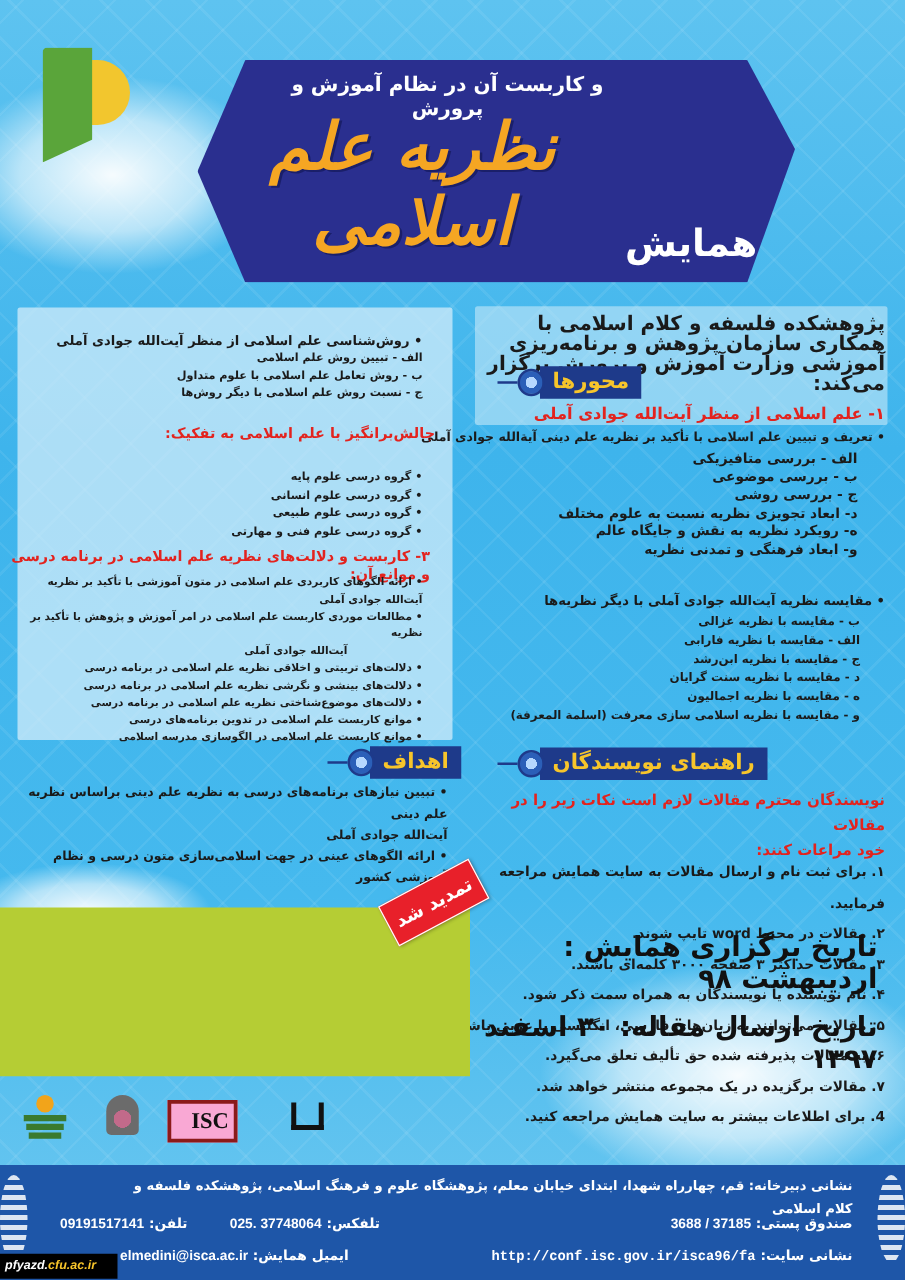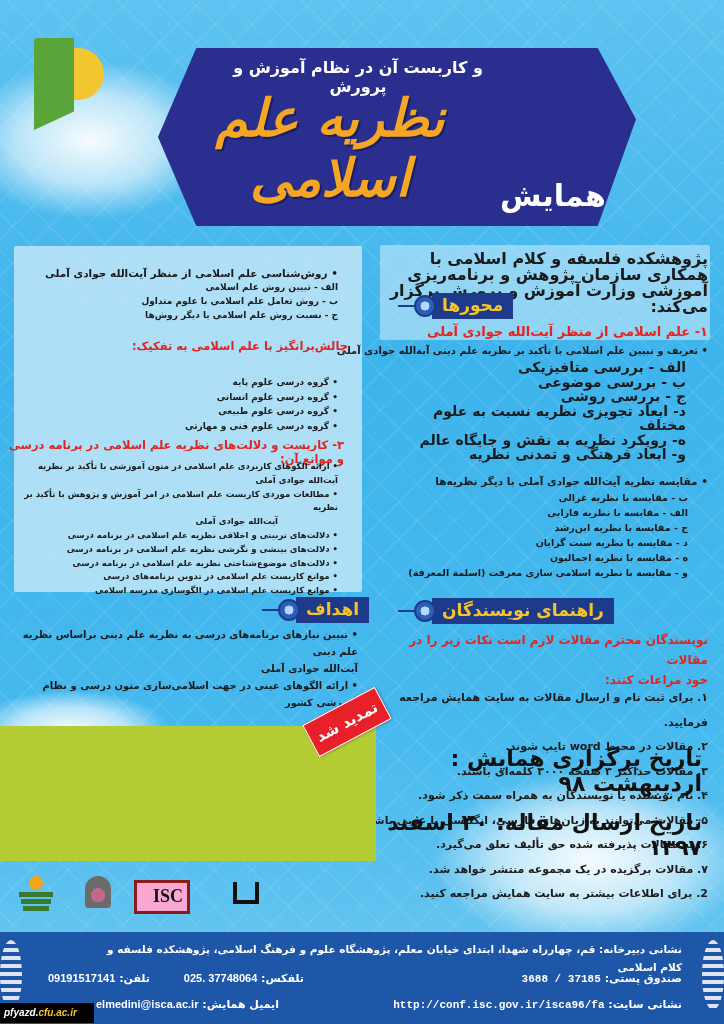--- a/index.html
+++ b/index.html
@@ -103,21 +103,21 @@
 </div>
 
 <div class="abs section-tag" style="right:398px;right:auto;left:398px;top:293px;direction:ltr;">
   <span class="tag-tail"></span>
   <span class="tag-icon"></span>
   <span class="tag-label">محورها</span>
 </div>
 
 <div class="abs red" style="right:16px;top:324px;font-size:13px;">۱- علم اسلامی از منظر آیت‌الله جوادی آملی</div>
 <div class="abs t bul" style="right:16px;top:344px;font-size:10px;">تعریف و تبیین علم اسلامی با تأکید بر نظریه علم دینی آیة‌الله جوادی آملی</div>
-<div class="abs t" style="right:38px;top:360px;width:300px;font-size:14px;line-height:14.5px;">
+<div class="abs t" style="right:38px;top:360px;width:300px;font-size:11px;line-height:14.5px;">
   <div>الف - بررسی متافیزیکی</div>
   <div>ب - بررسی موضوعی</div>
   <div>ج - بررسی روشی</div>
   <div>د- ابعاد تجویزی نظریه نسبت به علوم مختلف</div>
   <div>ه- رویکرد نظریه به نقش و جایگاه عالم</div>
   <div>و- ابعاد فرهنگی و تمدنی نظریه</div>
 </div>
 
 <div class="abs t bul" style="right:16px;top:474px;font-size:10.5px;">مقایسه نظریه آیت‌الله جوادی آملی با دیگر نظریه‌ها</div>
 <div class="abs t" style="right:36px;top:490px;width:310px;font-size:9.5px;line-height:15px;">
@@ -139,21 +139,21 @@
   <div>خود مراعات کنند:</div>
 </div>
 <div class="abs t" style="right:16px;top:686px;width:350px;font-size:11px;line-height:24.5px;">
   <div style="margin-right:0px">۱. برای ثبت نام و ارسال مقالات به سایت همایش مراجعه فرمایید.</div>
   <div style="margin-right:0px">۲. مقالات در محیط word تایپ شوند.</div>
   <div>۳. مقالات حداکثر ۳ صفحه ۳۰۰۰ کلمه‌ای باشند.</div>
   <div>۴. نام نویسنده یا نویسندگان به همراه سمت ذکر شود.</div>
   <div>۵. مقالات می‌توانند به زبان‌های فارسی، انگلیسی یا عربی باشند.</div>
   <div>۶. به مقالات پذیرفته شده حق تألیف تعلق می‌گیرد.</div>
   <div>۷. مقالات برگزیده در یک مجموعه منتشر خواهد شد.</div>
-  <div>2. برای اطلاعات بیشتر به سایت همایش مراجعه کنید.</div>
+  <div>4. برای اطلاعات بیشتر به سایت همایش مراجعه کنید.</div>
 </div>
 
 <div class="abs t bul" style="right:386px;top:266px;font-size:10.5px;">روش‌شناسی علم اسلامی از منظر آیت‌الله جوادی آملی</div>
 <div class="abs t" style="right:386px;top:280px;width:320px;font-size:9px;line-height:14px;">
   <div>الف - تبیین روش علم اسلامی</div>
   <div>ب - روش تعامل علم اسلامی با علوم متداول</div>
   <div>ج - نسبت روش علم اسلامی با دیگر روش‌ها</div>
 </div>
 
 <div class="abs red" style="right:376px;top:336px;width:340px;font-size:11.5px;line-height:20px;">
@@ -209,21 +209,21 @@
 </div>
 
 <div class="footer">
   <div class="orn-l"></div>
   <div class="orn-r"></div>
 </div>
 <div class="f-text" style="right:42px;top:940px;width:600px;text-align:right;white-space:normal;font-size:10.5px;line-height:18px;">نشانی دبیرخانه: قم، چهارراه شهدا، ابتدای خیابان معلم، پژوهشگاه علوم و فرهنگ اسلامی، پژوهشکده فلسفه و کلام اسلامی</div>
 
 <div class="f-text" style="right:42px;top:972px;">
   <span>صندوق پستی:</span>
-  <span style="font-family:Liberation Mono, monospace;">37185 / 3688</span>
+  <span style="font-family:Liberation Sans, sans-serif;">37185 / 3688</span>
 </div>
 <div class="f-text" style="right:420px;top:972px;">
   <span>تلفکس:</span>
   <span style="font-family:'Liberation Sans',sans-serif;direction:ltr;unicode-bidi:embed;">025. 37748064</span>
 </div>
 <div class="f-text" style="left:48px;top:972px;">
   <span>تلفن:</span>
   <span style="font-family:'Liberation Sans',sans-serif;">09191517141</span>
 </div>
 

